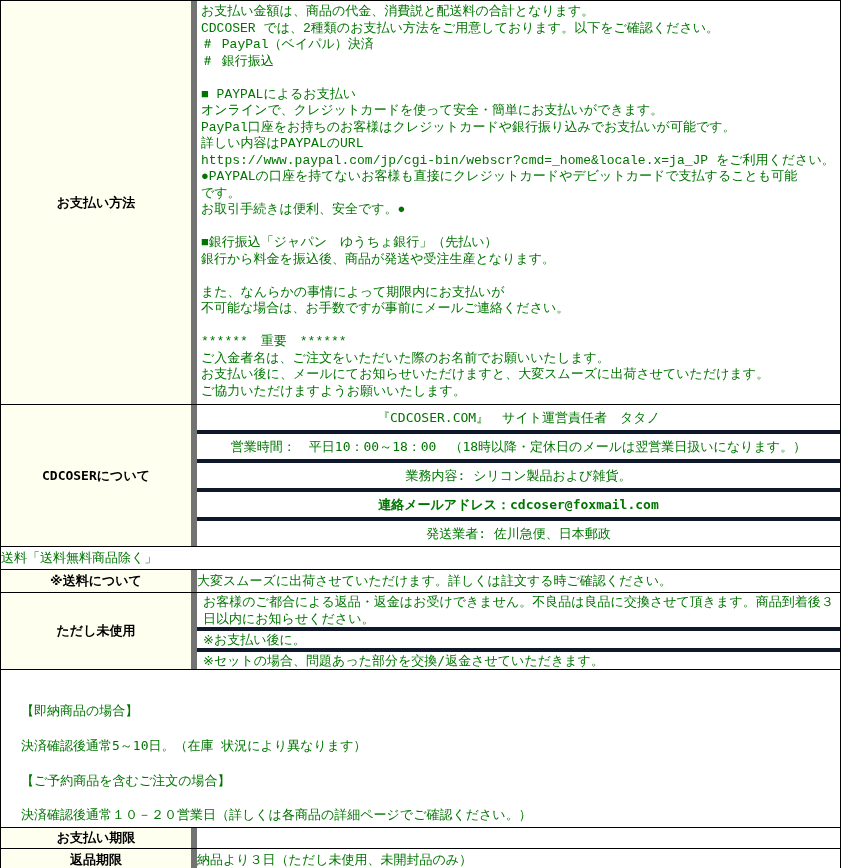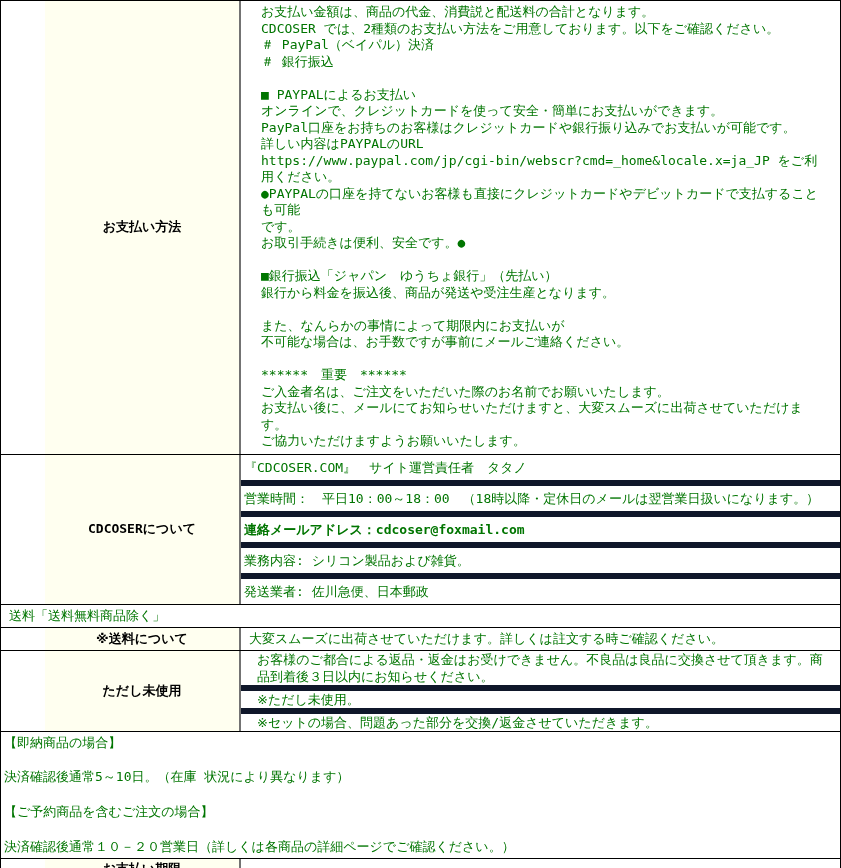--- a/index.html
+++ b/index.html
@@ -22,50 +22,49 @@
   .prow {
     display: flex;
     border-top: 1px solid #000;
   }
   .prow:first-child { border-top: none; }
   .label-cell {
     flex: 0 0 196px;
     width: 196px;
     box-sizing: border-box;
     background: #FFFFF0;
-    border-right: 2px solid #737373;
+    border-right: 6px solid #737373;
     display: flex;
     align-items: center;
     justify-content: center;
     text-align: center;
     font-weight: bold;
     color: #000000;
     padding: 2px;
     line-height: 16px;
-    margin-left: 44px;
   }
   .content-cell {
     flex: 1;
     min-width: 0;
     display: flex;
     flex-direction: column;
   }
   .txt {
     white-space: pre-wrap;
     word-break: break-all;
     line-height: 17px;
   }
   .grow { flex: 1; }
-  .sub { border-top: 6px solid #0f172a; }
+  .sub { border-top: 4px solid #0f172a; }
   .sub:first-child { border-top: none; }
-  .c-payment { line-height: 16.5px; padding: 3px 20px 4px; }
-  .sub-about { padding: 4px 3px 4px; }
-  .c-simple  { padding: 2px 8px 3px; }
-  .sub-tight { padding: 0 16px; }
-  .c-delivery { line-height: 17.4px; padding: 2px 3px 3px; }
+  .c-payment { line-height: 16.5px; padding: 3px 4px 4px; font-family: Liberation Mono, monospace; }
+  .sub-about { padding: 4px 3px 4px; text-align: center; }
+  .c-simple  { padding: 2px 0 3px; }
+  .sub-tight { padding: 0 6px; }
+  .c-delivery { line-height: 17.4px; padding: 2px 20px 3px; margin-top: 30px; }
   .bold { font-weight: bold; }
 </style>
 </head>
 <body>
 
 <div class="policy-table">
 
   <div class="prow">
     <div class="label-cell">お支払い方法</div>
     <div class="content-cell">
@@ -94,22 +93,22 @@
 お支払い後に、メールにてお知らせいただけますと、大変スムーズに出荷させていただけます。
 ご協力いただけますようお願いいたします。</div>
     </div>
   </div>
 
   <div class="prow">
     <div class="label-cell">CDCOSERについて</div>
     <div class="content-cell">
       <div class="txt sub sub-about grow">『CDCOSER.COM』　サイト運営責任者　タタノ</div>
       <div class="txt sub sub-about grow">営業時間：　平日10：00～18：00　（18時以降・定休日のメールは翌営業日扱いになります。）</div>
+      <div class="txt sub sub-about grow">業務内容: シリコン製品および雑貨。</div>
       <div class="txt sub sub-about grow bold">連絡メールアドレス：cdcoser@foxmail.com</div>
-      <div class="txt sub sub-about grow">業務内容: シリコン製品および雑貨。</div>
       <div class="txt sub sub-about grow">発送業者: 佐川急便、日本郵政</div>
     </div>
   </div>
 
   <div class="prow">
     <div class="content-cell">
       <div class="txt c-simple grow">送料「送料無料商品除く」</div>
     </div>
   </div>
 
@@ -117,21 +116,21 @@
     <div class="label-cell">※送料について</div>
     <div class="content-cell">
       <div class="txt c-simple grow">大変スムーズに出荷させていただけます。詳しくは註文する時ご確認ください。</div>
     </div>
   </div>
 
   <div class="prow">
     <div class="label-cell">ただし未使用</div>
     <div class="content-cell">
       <div class="txt sub sub-tight grow">お客様のご都合による返品・返金はお受けできません。不良品は良品に交換させて頂きます。商品到着後３日以内にお知らせください。</div>
-      <div class="txt sub sub-tight grow">※ただし未使用。</div>
+      <div class="txt sub sub-tight grow">※お支払い後に。</div>
       <div class="txt sub sub-tight grow">※セットの場合、問題あった部分を交換/返金させていただきます。</div>
     </div>
   </div>
 
   <div class="prow">
     <div class="content-cell">
       <div class="txt c-delivery grow">【即納商品の場合】
 
 決済確認後通常5～10日。（在庫 状況により異なります）
 

